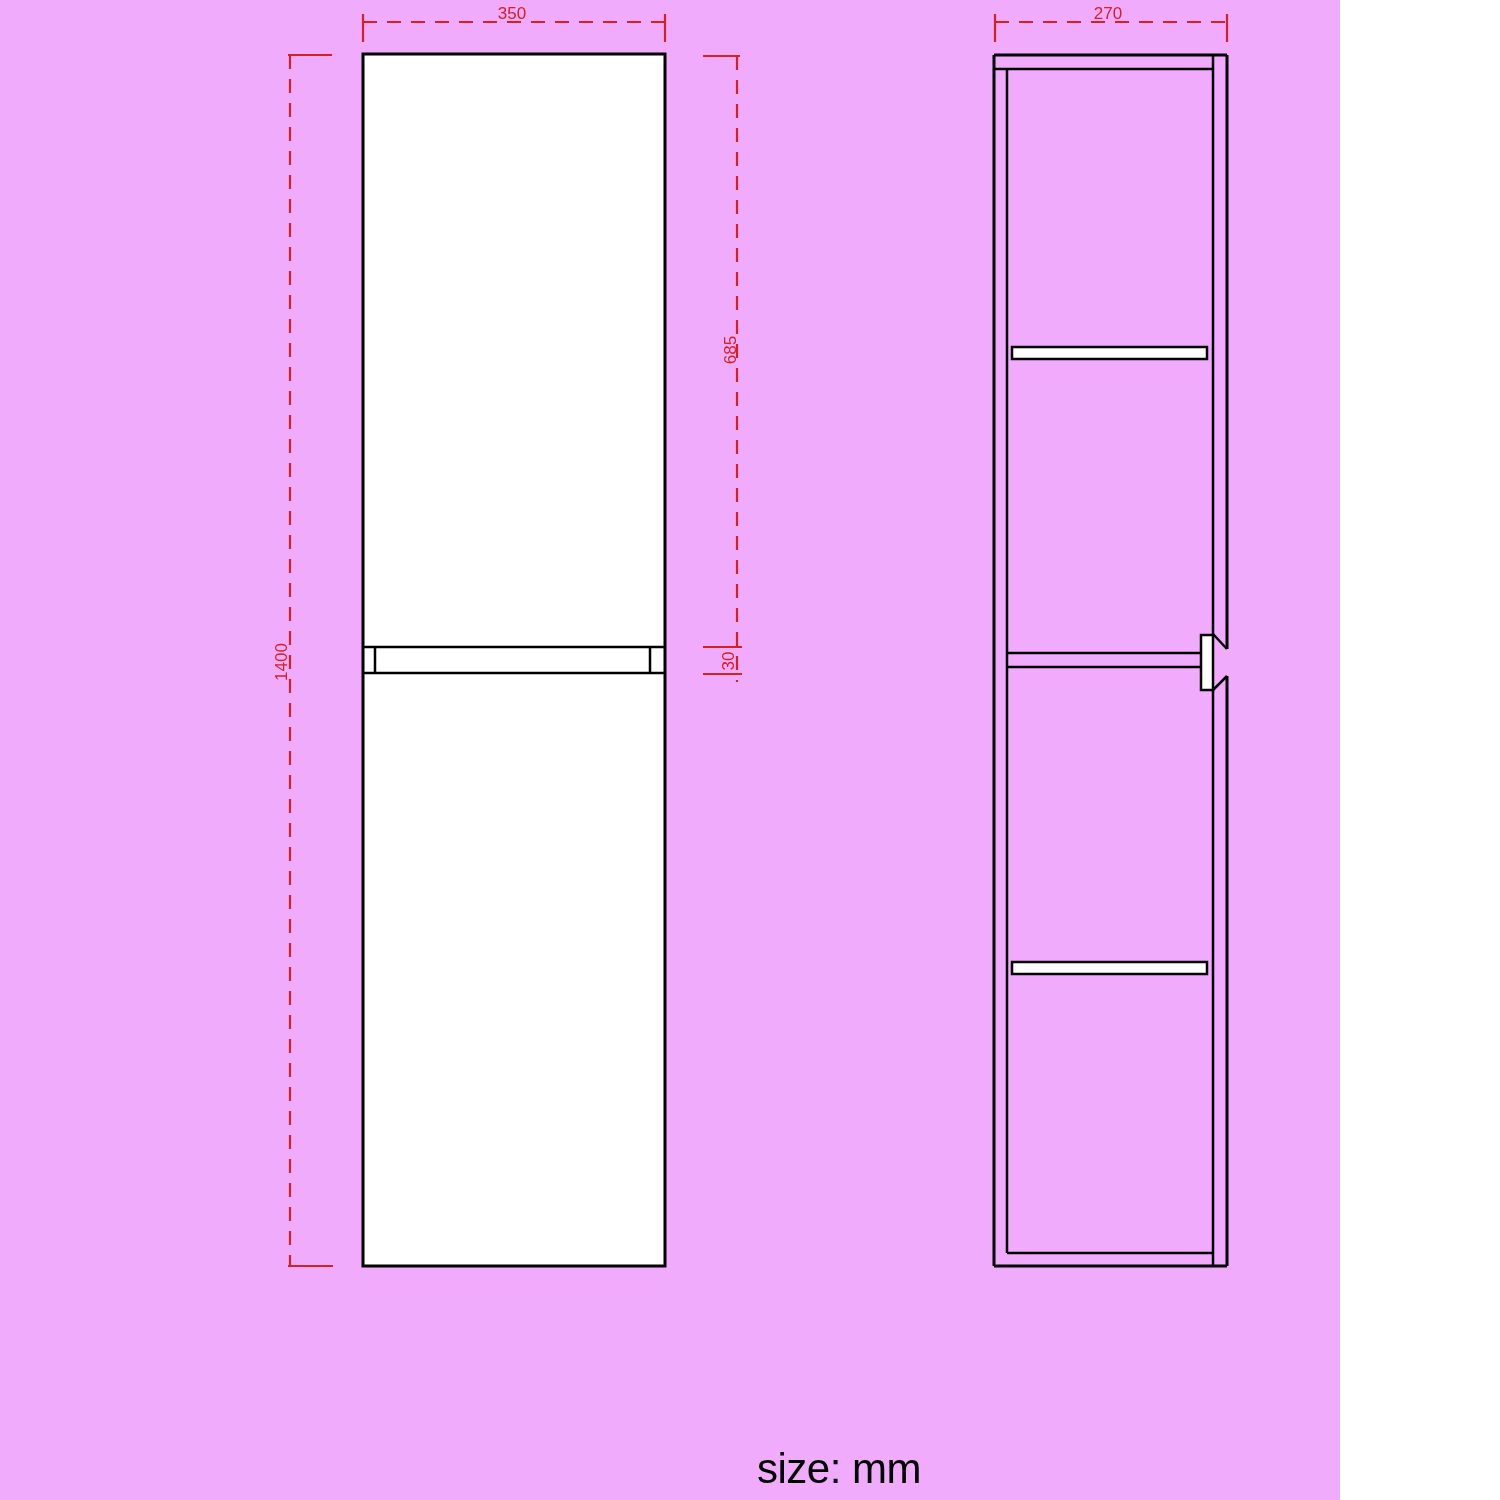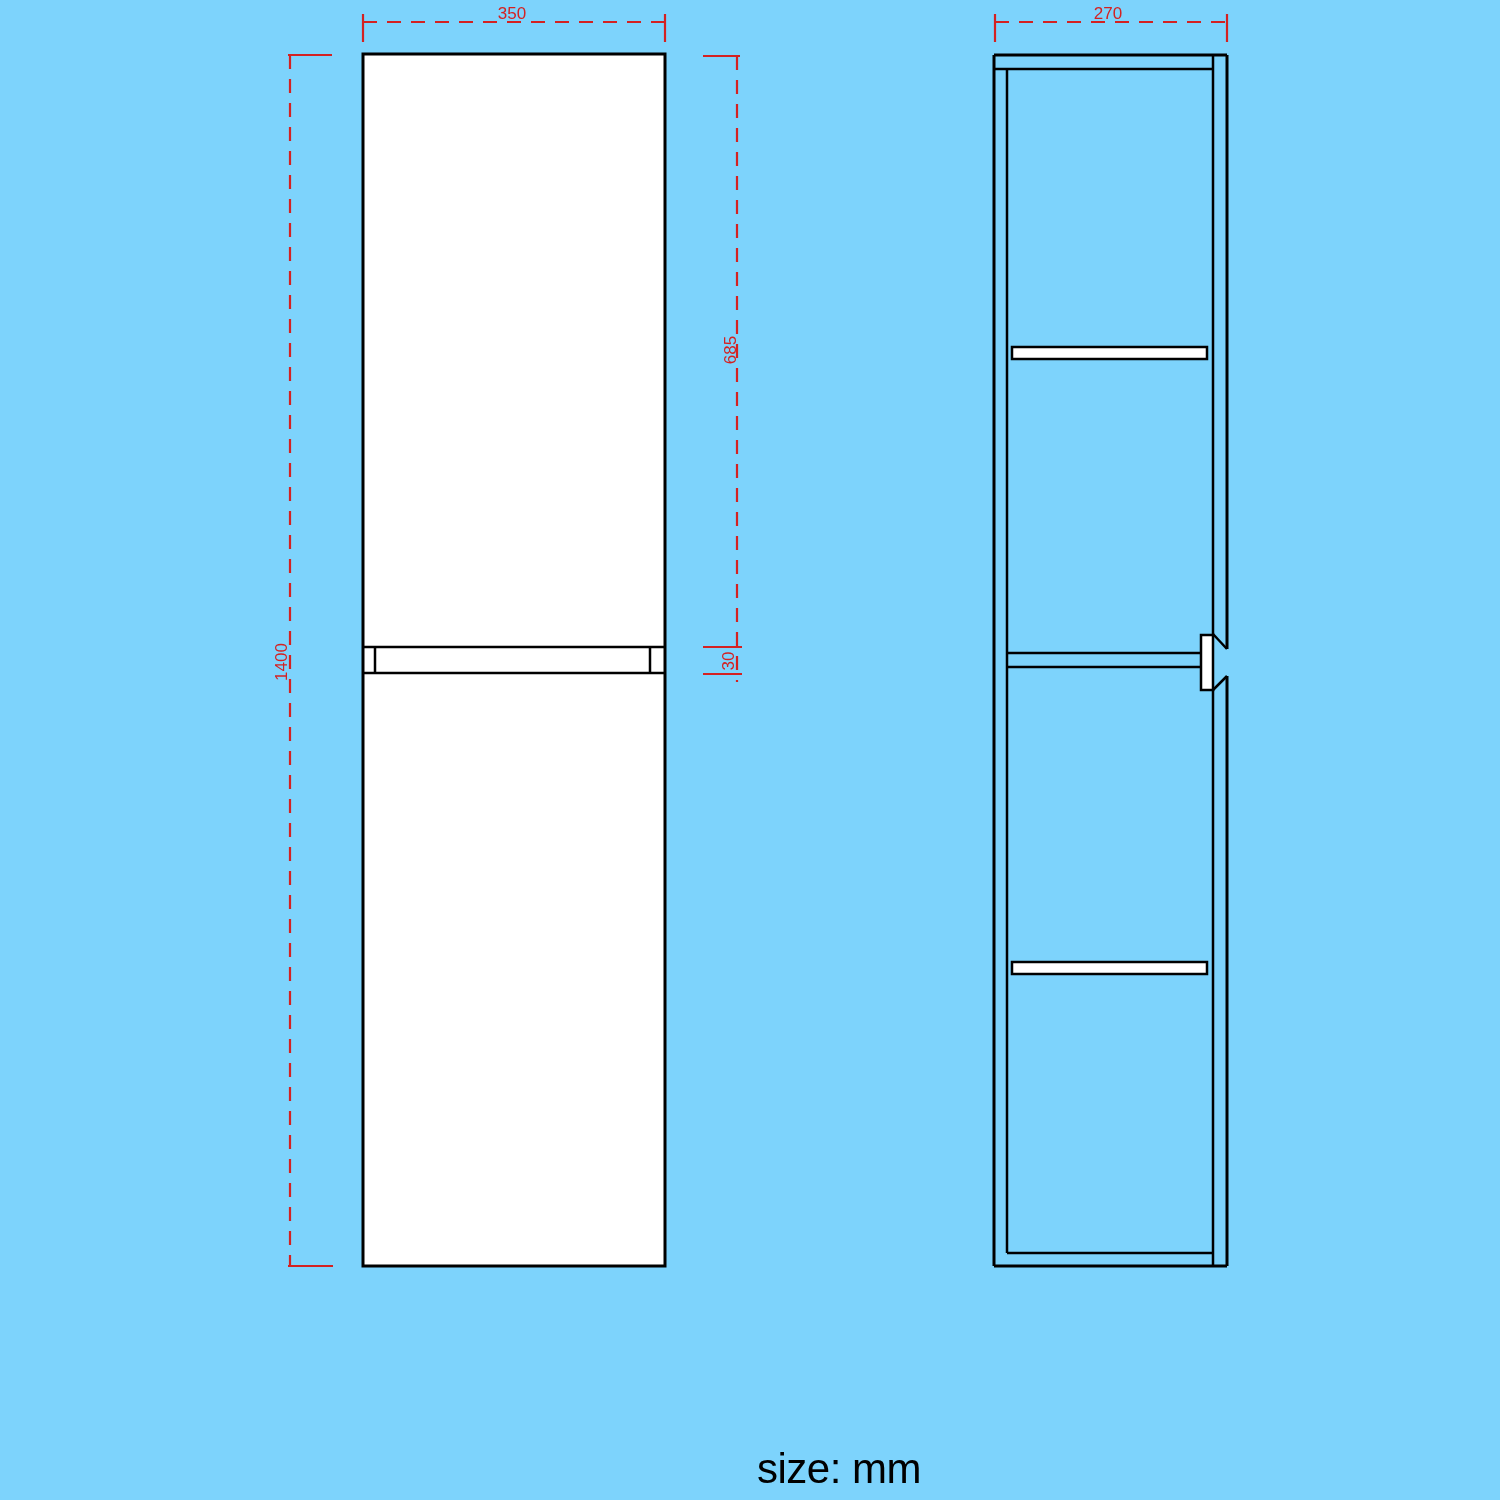--- a/index.html
+++ b/index.html
@@ -3,23 +3,23 @@
 <meta charset="utf-8">
 <style>
   :root {
     --line-color: #000000;
     --dim-color: #d42121;
   }
   * { margin: 0; padding: 0; box-sizing: border-box; }
   html, body { width: 1500px; height: 1500px; background: #ffffff; }
   .canvas {
     position: relative;
-    width: 1500px;
+    width: 1340px;
     height: 1500px;
-    background: #7dd3fc;
+    background: #f0abfc;
     font-family: "Liberation Sans", sans-serif;
     overflow: hidden;
   }
   svg { position: absolute; left: 0; top: 0; }
 
   
   .ln   { stroke: var(--line-color); stroke-width: 2.5; fill: none; }
   .ln3  { stroke: var(--line-color); stroke-width: 3;   fill: none; }
   .box  { fill: #ffffff; }
 

